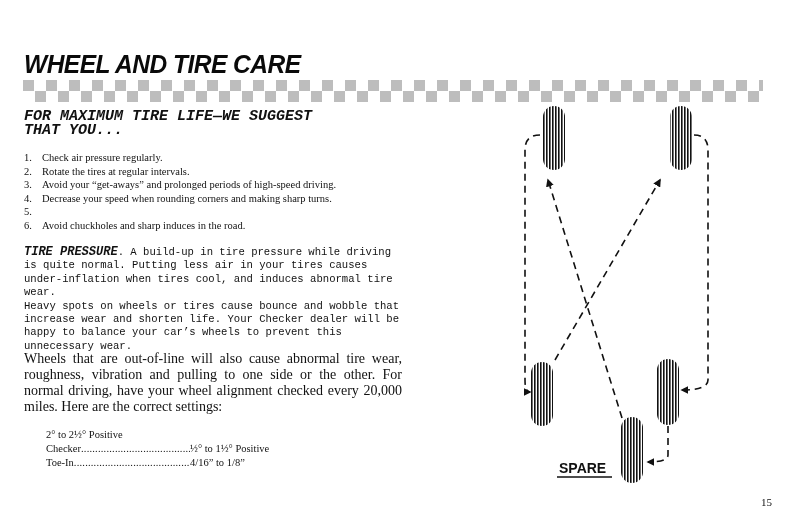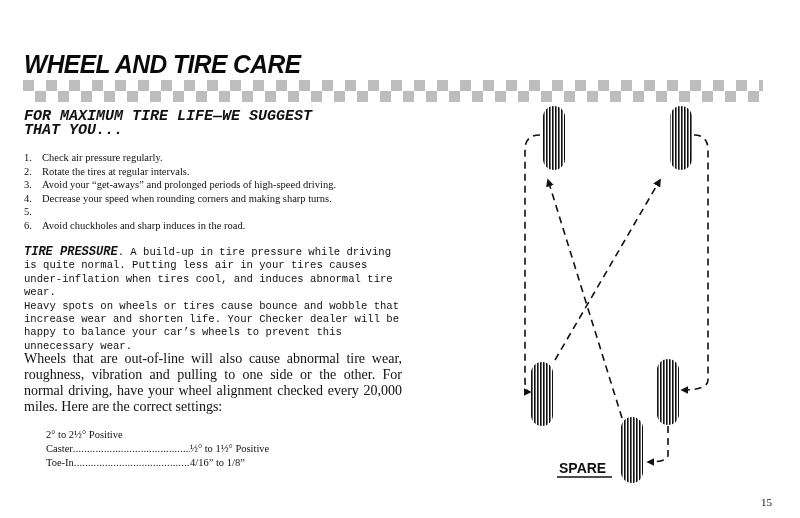--- a/index.html
+++ b/index.html
@@ -72,21 +72,21 @@
   <p>Heavy spots on wheels or tires cause bounce and wobble that increase wear and shorten life. Your Checker dealer will be happy to balance your car’s wheels to prevent this unnecessary wear.</p>
 </div>
 
 <p class="body2">Wheels that are out-of-line will also cause abnormal tire wear, roughness, vibration and pulling to one side or the other. For normal driving, have your wheel alignment checked every 20,000 miles. Here are the correct settings:</p>
 
 <div class="specs">
   <div class="spec">
       <span>2° to 2½° Positive</span>
     </div>
   <div class="spec">
-      <span class="lbl">Caster</span>
+      <span class="lbl">Checker</span>
       <span>½° to 1½° Positive</span>
     </div>
   <div class="spec">
       <span class="lbl">Toe-In</span>
       <span>4/16” to 1/8”</span>
     </div>
 </div>
 
 <svg class="diagram" viewBox="490 100 240 395" width="240" height="395">
   <defs>

